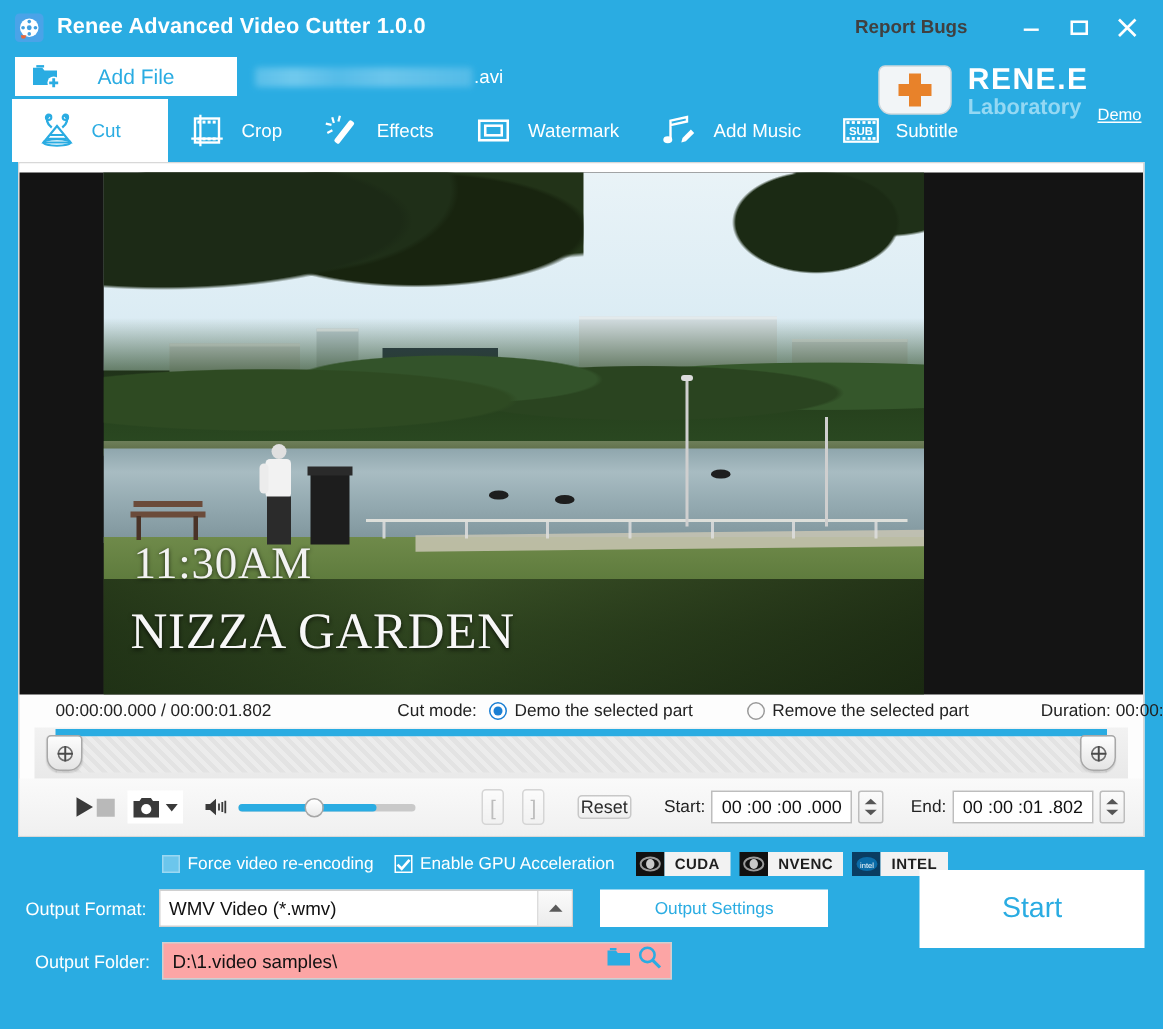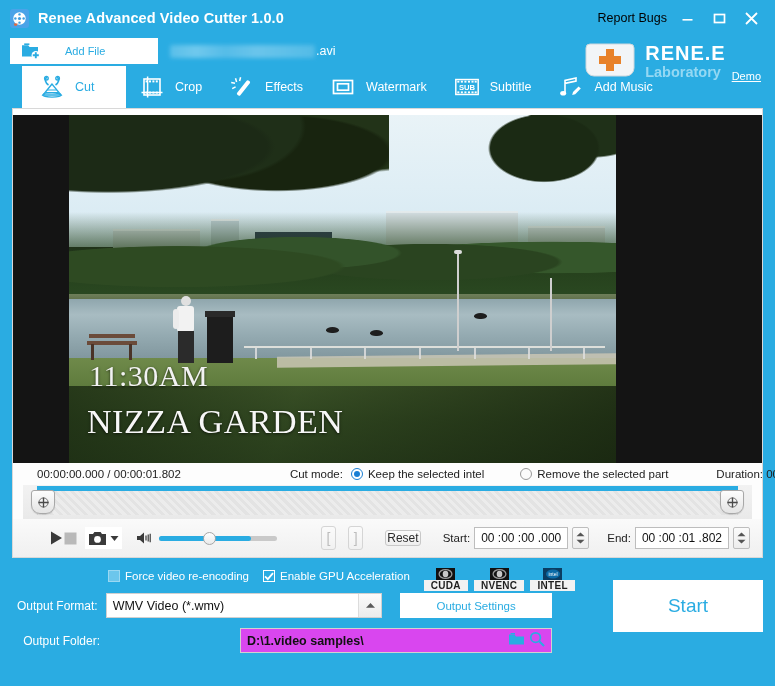--- a/index.html
+++ b/index.html
@@ -42,24 +42,24 @@
     letter-spacing: .1px;
     white-space: nowrap;
   }
   .titlebar-right {
     margin-left: auto;
     display: flex;
     align-items: center;
     gap: 0px;
   }
   .report-bugs {
-    color: #000000;
+    color: #404040;
     font-size: 12.5px;
-    font-weight: normal;
-    margin-right: 4px;
+    font-weight: bold;
+    margin-right: 26px;
     cursor: pointer;
     white-space: nowrap;
   }
   .win-btn {
     width: 32px; height: 26px;
     display: flex; align-items: center; justify-content: center;
     color: #ffffff;
     cursor: pointer;
   }
   .win-btn svg { display:block; }
@@ -76,21 +76,21 @@
   .addfile-btn {
     width: 148px; height: 26px;
     background: #ffffff;
     display: flex; align-items: center;
     cursor: pointer;
     flex: 0 0 auto;
   }
   .addfile-icon { margin-left: 11px; width: 20px; height: 18px; flex:0 0 auto;}
   .addfile-label {
     color: #2aace2;
-    font-size: 11px;
+    font-size: 14px;
     margin-left: 24px;
   }
   .filename-wrap {
     margin-left: 12px;
     display: flex;
     align-items: center;
     position: relative;
     height: 20px;
   }
   .filename-blur {
@@ -104,21 +104,21 @@
     color: #ffffff;
     font-size: 12.5px;
     margin-left: 1px;
   }
 
   
   .tabbar {
     height: 42px;
     display: flex;
     align-items: stretch;
-    padding-left: 22px;
+    padding-left: 8px;
     flex: 0 0 auto;
   }
   .tab {
     display: flex;
     align-items: center;
     padding: 0 14px 0 12px;
     cursor: pointer;
     color: #ffffff;
     font-size: 12.5px;
     gap: 9px;
@@ -263,21 +263,21 @@
   
   .inforow {
     height: 22px;
     display: flex;
     align-items: center;
     font-size: 11.5px;
     color: #222;
     padding: 0 8px 0 24px;
   }
   .timecode { white-space: nowrap; }
-  .cutmode-label { margin-left: 109px; white-space: nowrap; }
+  .cutmode-label { margin-left: 84px; white-space: nowrap; }
   .radio-wrap { display:flex; align-items:center; margin-left: 8px; cursor:pointer; white-space:nowrap;}
   .radio {
     width: 12px; height: 12px; border-radius:50%;
     border:1px solid #9a9a9a; background:#fbfbfb;
     display:inline-flex; align-items:center; justify-content:center;
     margin-right:5px; flex:0 0 auto;
   }
   .radio.on { border-color:#1a7fd4; background:#ffffff; }
   .radio.on::after {
     content:''; width:6px; height:6px; border-radius:50%; background:#1a7fd4;
@@ -378,48 +378,48 @@
     display:flex; align-items:center; height:20px; padding-left:96px;
   }
   .cb {
     width:12px;height:12px;border:1px solid #ffffff;background:#2ba4da;
     display:inline-flex;align-items:center;justify-content:center;flex:0 0 auto;
     margin-right:5px;cursor:pointer;
   }
   .cb.checked { background:#2aace2; border-color:#ffffff; }
   .cb.unchecked { background:#6cc6ec; border-color:#9bd8f2; }
   .gpu-label { color:#ffffff; font-size:11.5px; margin-right:14px; white-space:nowrap; }
-  .badge { display:flex; align-items:center; height:16px; margin-right:6px;flex-direction:column; }
+  .badge { display:flex; align-items:center; height:16px; margin-right:6px; }
   .badge-ico {
     width:19px;height:16px;background:#111;display:flex;align-items:center;justify-content:center;
   }
   .badge-txt {
     background:#f2f2f2;color:#1e1e1e;font-size:10px;font-weight:bold;
     padding:0 7px;height:16px;display:flex;align-items:center;letter-spacing:.3px;
   }
 
   .out-rows { margin-top:6px; display:flex; }
   .out-left { width: 540px; }
-  .out-row { display:flex; align-items:center; height:27px; margin-bottom:8px;justify-content:space-between; }
+  .out-row { display:flex; align-items:center; height:27px; margin-bottom:8px; }
   .out-label {
     color:#ffffff; font-size:12px; width:96px; text-align:right; padding-right:8px; white-space:nowrap;
   }
   .combo {
     width:284px;height:25px;background:#ffffff;border:1px solid #d0d0d0;
     display:flex;align-items:center;
   }
   .combo-text { flex:1; font-size:12.5px; color:#111; padding-left:6px; }
   .combo-arrow {
     width:23px;height:23px;border-left:1px solid #dcdcdc;
     background:linear-gradient(180deg,#fbfbfb,#ececec);
     display:flex;align-items:center;justify-content:center;cursor:pointer;
   }
   .folder-field {
-    width:312px;height:25px;background:#d946ef;border:1px solid #d0d0d0;
-    display:flex;align-items:center;font-weight:bold;
+    width:340px;height:25px;background:#fca5a5;border:1px solid #d0d0d0;
+    display:flex;align-items:center;
   }
   .folder-text { flex:1; font-size:12.5px; color:#111; padding-left:6px; }
   .folder-icons { display:flex; align-items:center; gap:4px; padding-right:6px; }
   .out-settings {
     margin-left:18px;width:156px;height:25px;background:#ffffff;
     display:flex;align-items:center;justify-content:center;
     color:#2aace2;font-size:11.5px;cursor:pointer;
   }
   .start-btn {
     position:absolute; right:12px; top:22px;
@@ -529,20 +529,31 @@
     </div>
 
     <div class="tab">
       <span class="ticon">
         <svg width="26" height="24" viewBox="0 0 26 24">
           <rect x="3.5" y="5.5" width="19" height="13" fill="none" stroke="#ffffff" stroke-width="1.7"></rect>
           <rect x="7.5" y="8.8" width="11" height="6.4" fill="none" stroke="#ffffff" stroke-width="1.7"></rect>
         </svg>
       </span>
       <span>Watermark</span>
+    </div>
+
+    <div class="tab">
+      <span class="ticon">
+        <svg width="28" height="24" viewBox="0 0 28 24">
+          <path d="M8 18 V5.4 L19 3 v3 L8 8.4" fill="none" stroke="#ffffff" stroke-width="1.6"></path>
+          <ellipse cx="6.2" cy="18.2" rx="3" ry="2.3" fill="#ffffff"></ellipse>
+          <path d="M16 17 l5.6-5.6 2.2 2.2 -5.6 5.6 -3 0.8 z" fill="#ffffff"></path>
+        </svg>
+      </span>
+      <span>Add Music</span>
     </div>
 
     <div class="tab">
       <span class="ticon">
         <svg width="30" height="24" viewBox="0 0 30 24">
           <rect x="3" y="4" width="24" height="16" fill="none" stroke="#ffffff" stroke-width="1.6"></rect>
           <rect x="4.6" y="5.3" width="2.2" height="2" fill="#ffffff"></rect>
           <rect x="8.4" y="5.3" width="2.2" height="2" fill="#ffffff"></rect>
           <rect x="12.2" y="5.3" width="2.2" height="2" fill="#ffffff"></rect>
           <rect x="16" y="5.3" width="2.2" height="2" fill="#ffffff"></rect>
@@ -552,31 +563,20 @@
           <rect x="8.4" y="16.7" width="2.2" height="2" fill="#ffffff"></rect>
           <rect x="12.2" y="16.7" width="2.2" height="2" fill="#ffffff"></rect>
           <rect x="16" y="16.7" width="2.2" height="2" fill="#ffffff"></rect>
           <rect x="19.8" y="16.7" width="2.2" height="2" fill="#ffffff"></rect>
           <rect x="23.2" y="16.7" width="2.2" height="2" fill="#ffffff"></rect>
           <text x="15" y="15" font-family="Liberation Sans, sans-serif" font-size="8.2" font-weight="bold" fill="#ffffff" text-anchor="middle">SUB</text>
         </svg>
       </span>
       <span>Subtitle</span>
     </div>
-
-    <div class="tab">
-      <span class="ticon">
-        <svg width="28" height="24" viewBox="0 0 28 24">
-          <path d="M8 18 V5.4 L19 3 v3 L8 8.4" fill="none" stroke="#ffffff" stroke-width="1.6"></path>
-          <ellipse cx="6.2" cy="18.2" rx="3" ry="2.3" fill="#ffffff"></ellipse>
-          <path d="M16 17 l5.6-5.6 2.2 2.2 -5.6 5.6 -3 0.8 z" fill="#ffffff"></path>
-        </svg>
-      </span>
-      <span>Add Music</span>
-    </div>
   </div>
 
   <div style="position:absolute;right:14px;top:36px;display:flex;align-items:center;">
     <div style="margin-right:7px;">
       <svg width="56" height="46" viewBox="0 0 56 46">
         <path d="M8 8 h40 a4 4 0 0 1 4 4 v20 a8 8 0 0 1 -8 8 h-32 a8 8 0 0 1 -8 -8 v-20 a4 4 0 0 1 4 -4 z" fill="#f2f5f7" stroke="#cdd7dd" stroke-width="1"></path>
         <path d="M24 13 h8 v7 h7 v8 h-7 v7 h-8 v-7 h-7 v-8 h7 z" fill="#e8822a"></path>
       </svg>
     </div>
     <div style="display:flex;flex-direction:column;line-height:1;">
@@ -651,21 +651,21 @@
           <div class="ov-place">NIZZA GARDEN</div>
         </div>
       </div>
     </div>
 
     <div class="inforow">
       <span class="timecode">00:00:00.000 / 00:00:01.802</span>
       <span class="cutmode-label">Cut mode:</span>
       <label class="radio-wrap">
         <span class="radio on"></span>
-        <span>Keep the selected intel</span>
+        <span>Demo the selected part</span>
       </label>
       <label class="radio-wrap second">
         <span class="radio"></span>
         <span>Remove the selected part</span>
       </label>
       <span class="duration">Duration: 00:00:01.802</span>
     </div>
 
     <div class="timeline-wrap">
       <div class="tl-track"></div>

